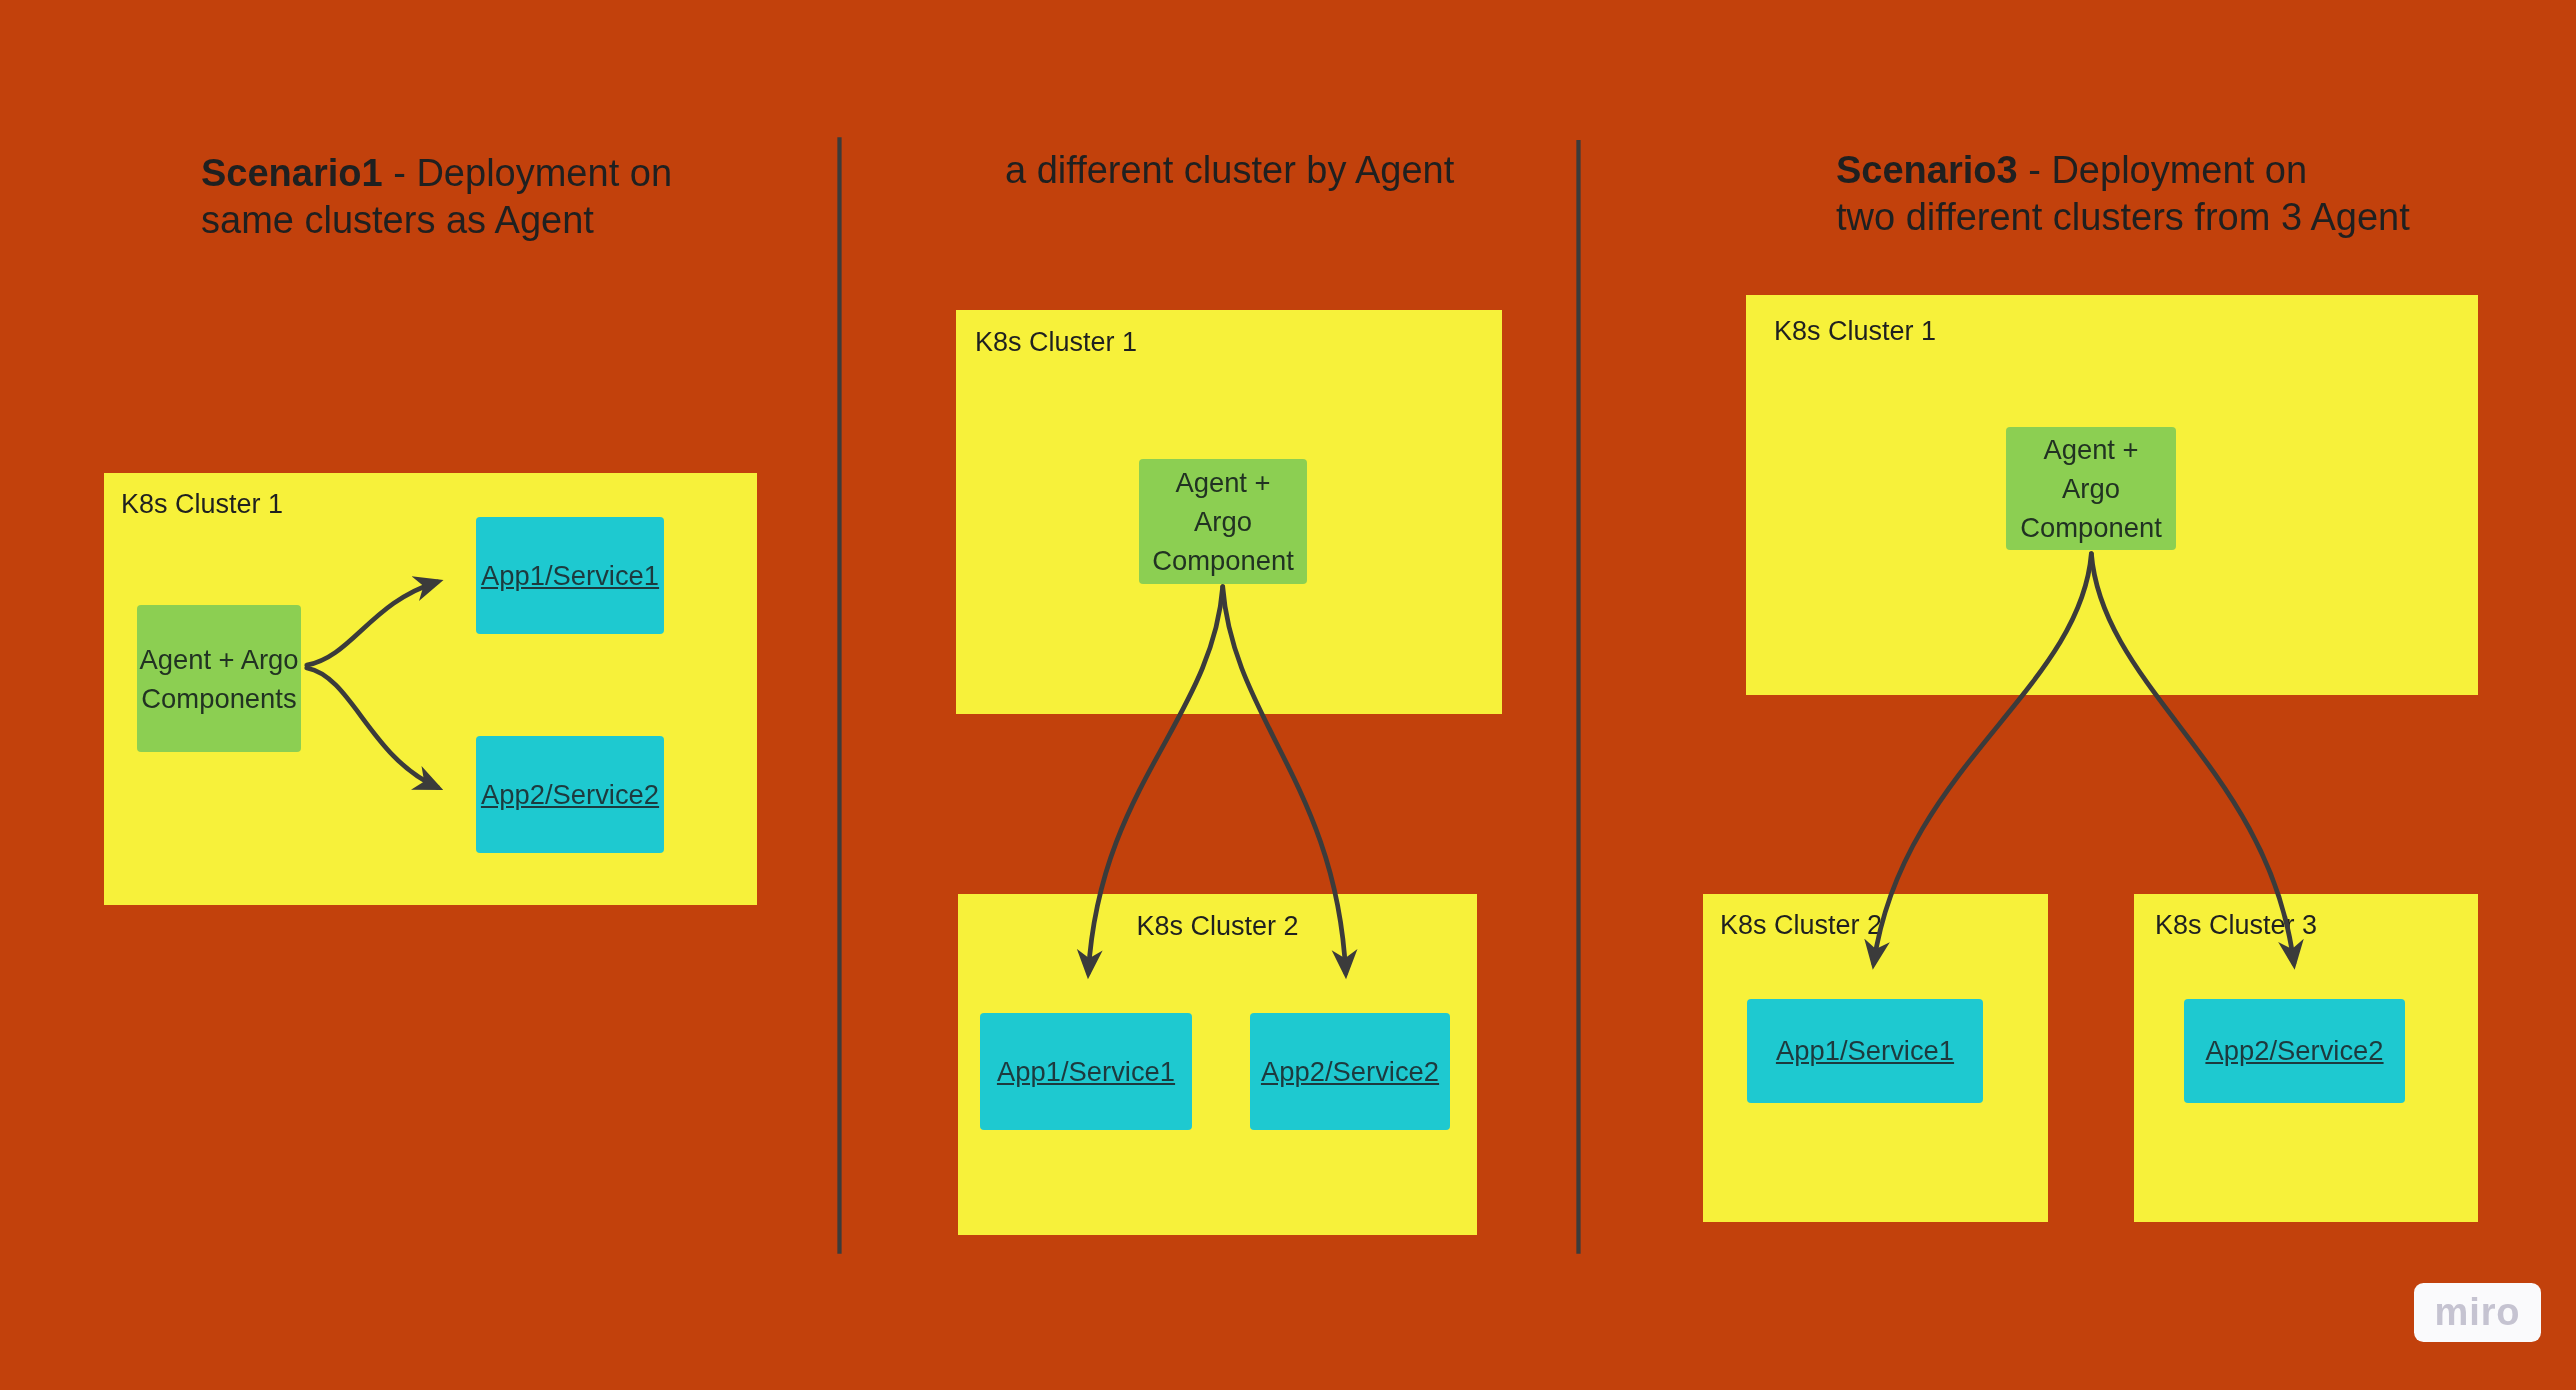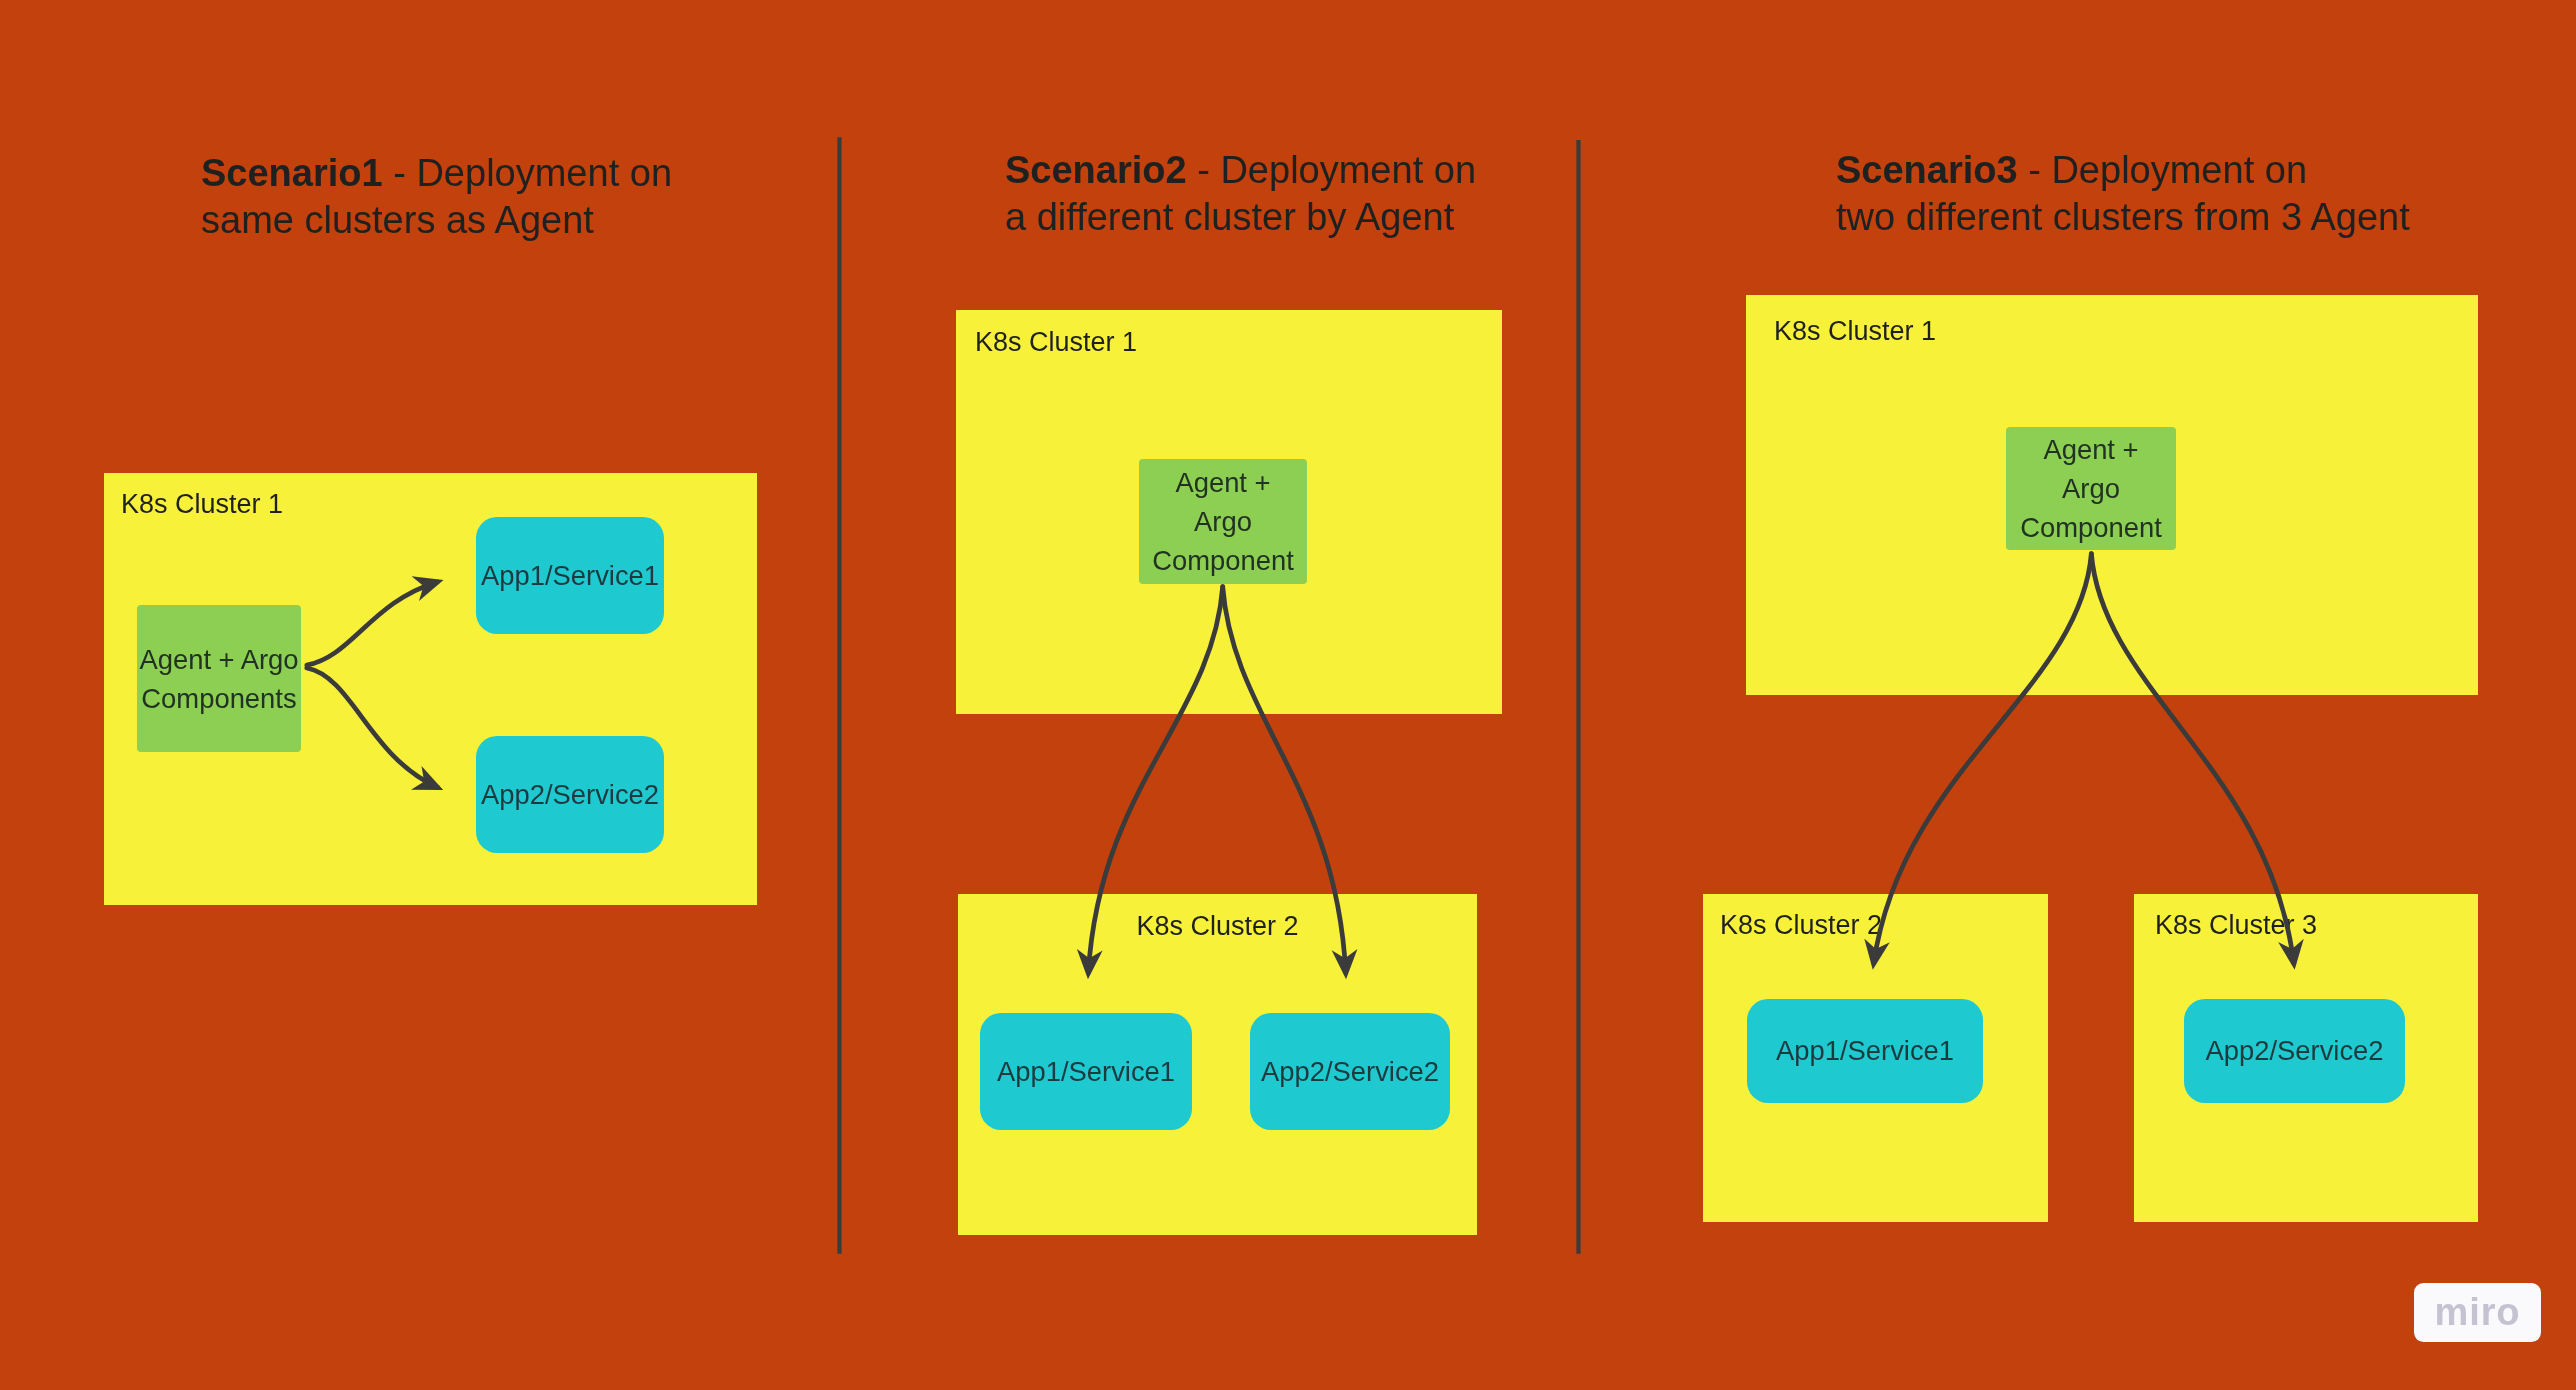--- a/index.html
+++ b/index.html
@@ -44,27 +44,28 @@
     justify-content: center;
     text-align: center;
     white-space: pre-line;
     font-size: 27.4px;
     line-height: 39px;
     color: #213222;
   }
   .app-box {
     position: absolute;
     background: #1ec9d0;
-    border-radius: 21px;
+    border-radius: 4px;
     display: flex;
     align-items: center;
     justify-content: center;
     text-align: center;
     font-size: 27.4px;
     color: #1d3a3e;
+    text-decoration: underline;
   }
   .overlay {
     position: absolute;
     left: 0; top: 0;
     width: 2576px; height: 1390px;
     pointer-events: none;
   }
   .watermark {
     position: absolute;
     left: 2414px; top: 1283px;
@@ -86,21 +87,20 @@
 <body>
 
 <div class="canvas">
 
   <div class="scenario-title" style="left:201px; top:150px;">
     <div><span class="bold">Scenario1</span><span> - Deployment on</span></div>
     <div>same clusters as Agent</div>
   </div>
 
   <div class="scenario-title" style="left:1005px; top:147px;">
-    <div><span class="bold">Scenario2</span><span> - Deployment on</span></div>
     <div>a different cluster by Agent</div>
   </div>
 
   <div class="scenario-title" style="left:1836px; top:147px;">
     <div><span class="bold">Scenario3</span><span> - Deployment on</span></div>
     <div>two different clusters from 3 Agent</div>
   </div>
 
   <div class="cluster-note" style="left:104px; top:473px; width:653px; height:432px;">
     <div class="cluster-label" style="left:17px; top:9.5px;">K8s Cluster 1</div>

